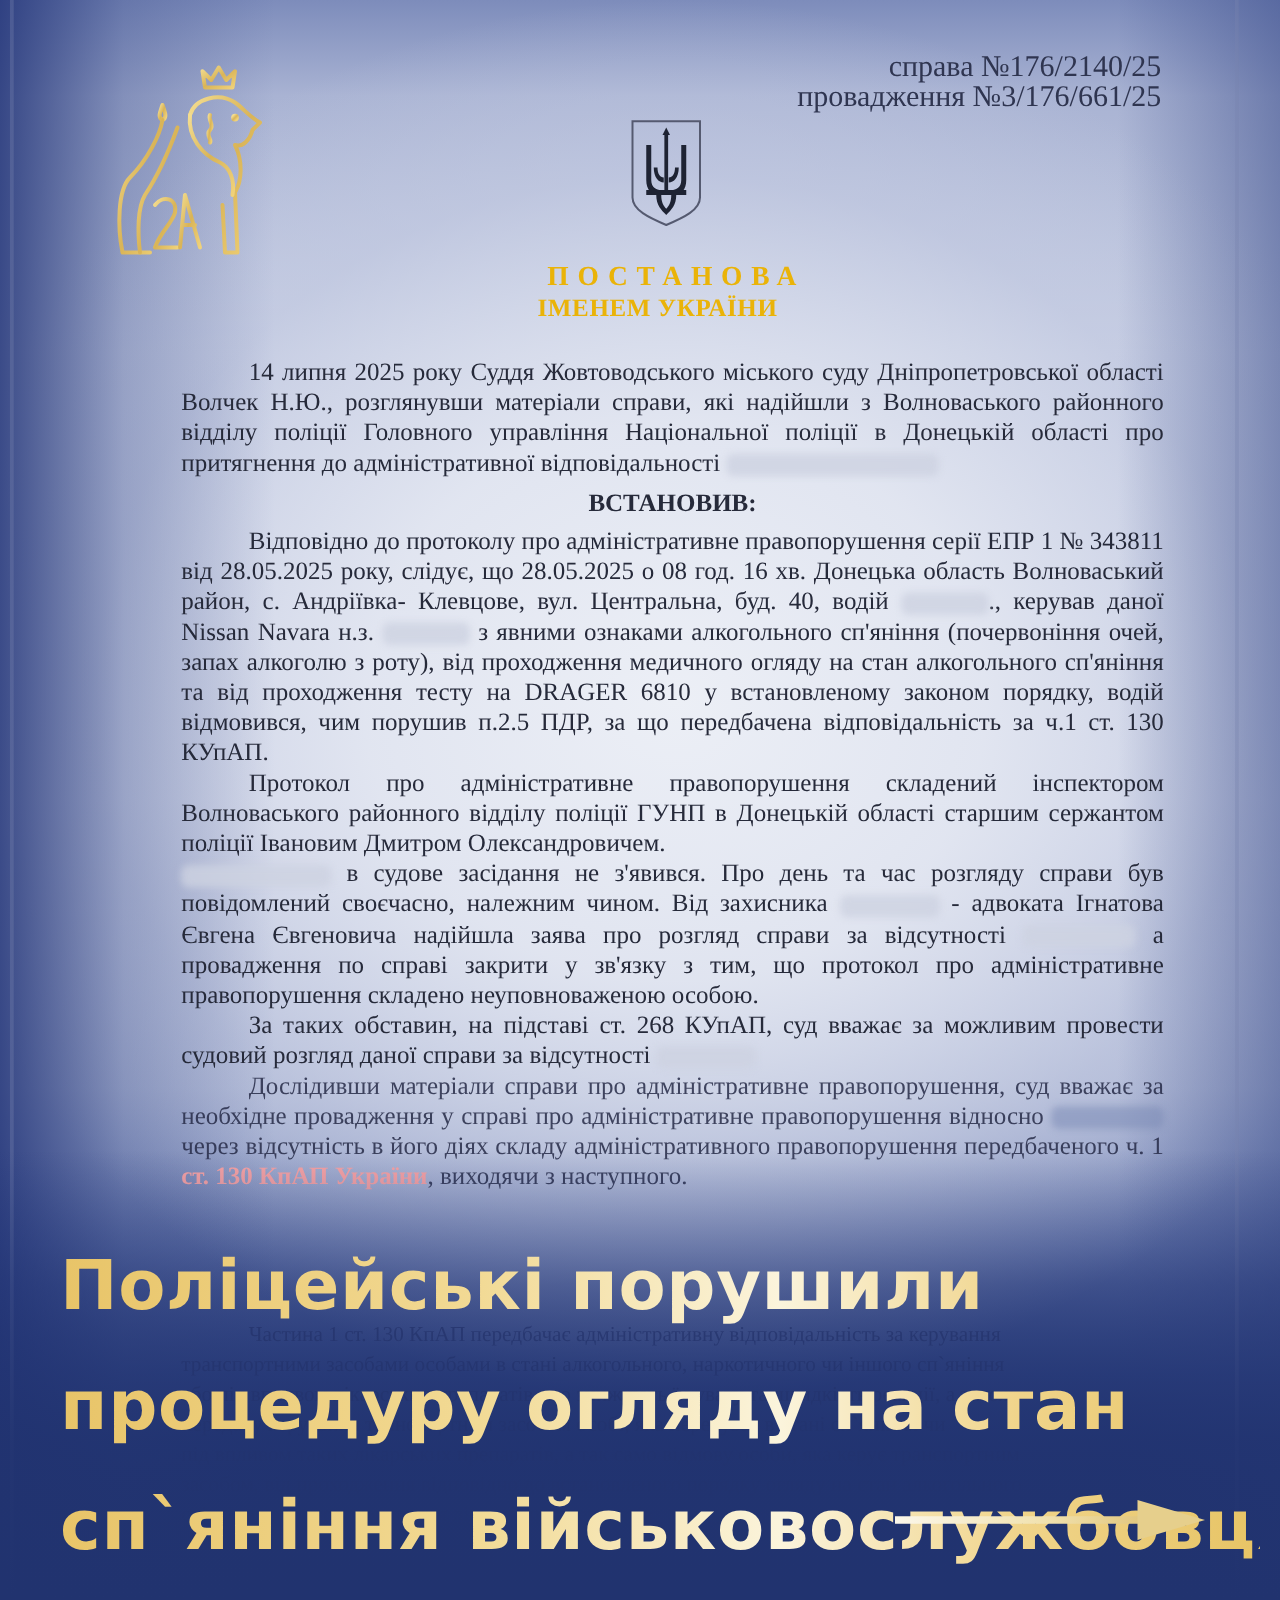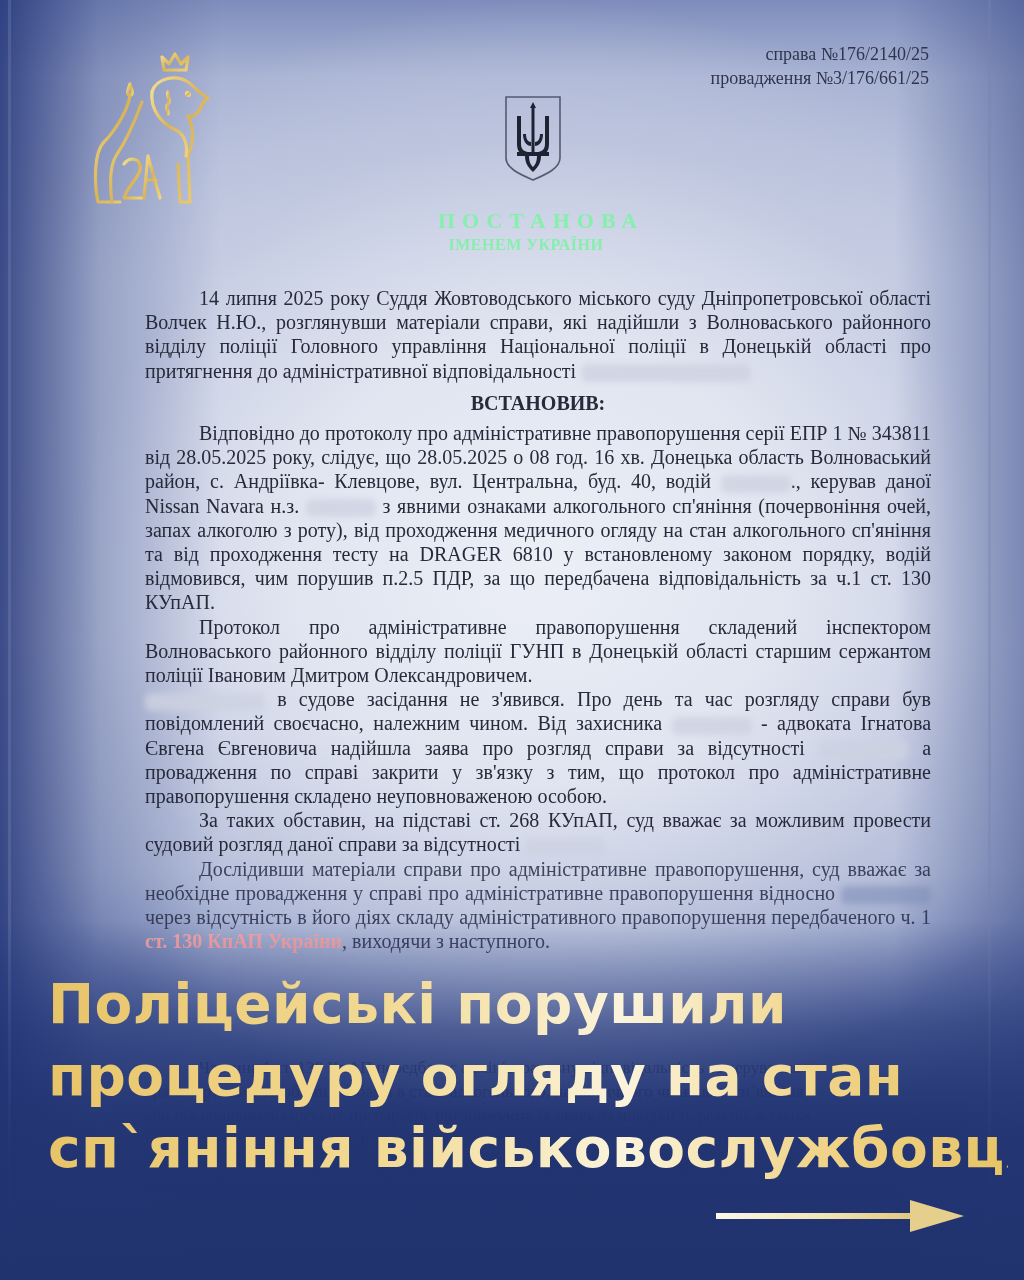--- a/index.html
+++ b/index.html
@@ -27,33 +27,33 @@
       position: absolute; left: 0; right: 0; bottom: 0; height: 360px;
       background: linear-gradient(180deg, rgba(34,52,115,0) 0%, rgba(34,52,115,0.55) 30%, rgba(33,51,112,0.92) 65%, #21336f 100%);
     }
     .page-edge {
       position: absolute; top: 0; bottom: 0; width: 3px;
       background: rgba(120,132,175,0.35);
     }
 
     .case-no {
       position: absolute; right: 95px; top: 42px;
-      text-align: right; font-size: 18px; line-height: 24px; color: #2f3550;
+      text-align: right; font-size: 24px; line-height: 24px; color: #2f3550;
     }
 
     .logo { position: absolute; left: 84px; top: 52px; width: 130px; height: 160px; }
 
     .coa { position: absolute; left: 503px; top: 94px; width: 60px; height: 88px; }
 
     .title {
       position: absolute; left: 0; right: 0; top: 208px;
-      text-align: center; color: #86efac; font-weight: bold;
+      text-align: center; color: #eab308; font-weight: bold;
     }
     .title .t1 { font-size: 22px; letter-spacing: 7px; padding-left: 58px; }
-    .title .t2 { font-size: 16px; margin-top: 2px; padding-left: 28px; letter-spacing: 0.5px; }
+    .title .t2 { font-size: 20px; margin-top: 2px; padding-left: 28px; letter-spacing: 0.5px; }
 
     .doc {
       position: absolute; left: 145px; top: 286px; width: 786px;
       color: #262a3a; font-size: 20px; line-height: 24.2px;
       text-align: justify;
     }
     .doc p { text-indent: 54px; }
     .doc p.noind { text-indent: 0; }
     .doc .center { text-align: center; font-weight: bold; text-indent: 0; margin: 8px 0 6px 0; }
     .blur {
@@ -71,20 +71,21 @@
       position: absolute; left: 48px; top: 968px; width: 960px;
       font-family: "DejaVu Sans", sans-serif; font-weight: bold;
       font-size: 55px; line-height: 72px; letter-spacing: 0.5px;
       white-space: nowrap;
     }
     .headline span {
       display: block;
       background: linear-gradient(90deg, #e8c468 0%, #f2da95 35%, #fbf4dc 60%, #f0d48a 80%, #e7c465 100%);
       -webkit-background-clip: text; background-clip: text; color: transparent;
       text-shadow: none;
+      margin-top: 24px;
     }
 
     .arrow { position: absolute; left: 716px; top: 1198px; width: 250px; height: 36px; }
   </style>
 </head>
 <body>
 
 <div class="bg"></div>
 <div class="bg-left"></div>
 <div class="bg-right"></div>

